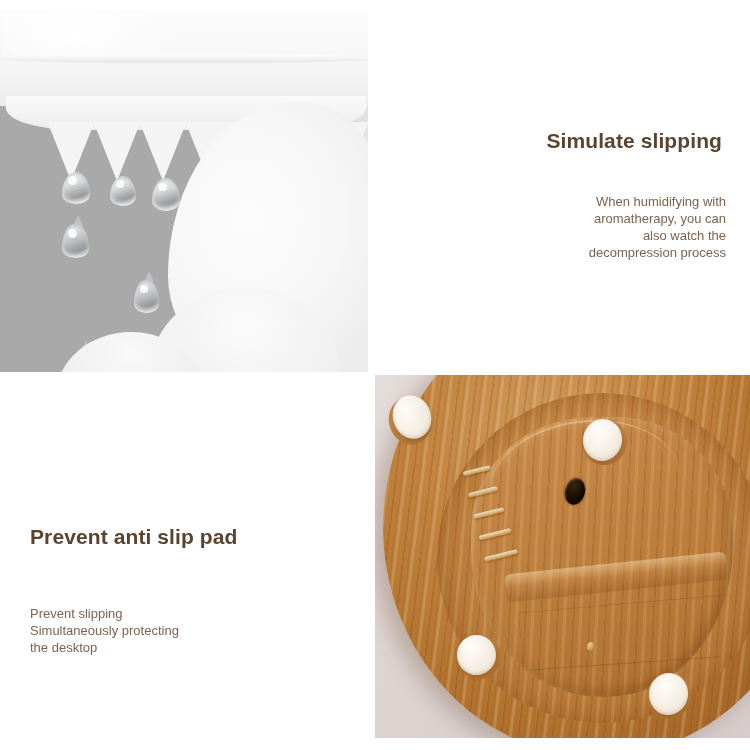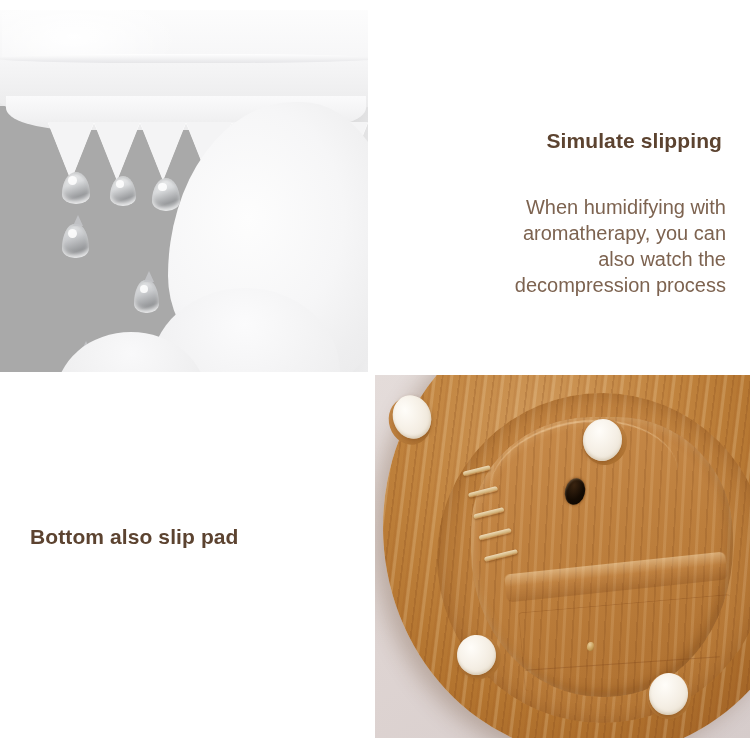--- a/index.html
+++ b/index.html
@@ -146,21 +146,21 @@
   .txt-block{position:absolute;}
   #text-raindrop{left:392px;top:128px;width:344px;text-align:right;}
   #text-antislip{left:30px;top:524px;width:330px;text-align:left;}
 
   .heading{
     font-size:21px;font-weight:bold;letter-spacing:.1px;
     color:#5c4330;line-height:1.25;margin:0;
   }
   #text-raindrop .heading{padding-right:14px;}
   .body-text{
-    font-size:20px;font-weight:normal;color:#7d6350;
+    font-size:13px;font-weight:normal;color:#7d6350;
     line-height:1.30;margin:0;white-space:pre-line;
   }
   #text-raindrop .body-text{margin-top:40px;padding-right:10px;}
   #text-antislip .body-text{margin-top:56px;}
 </style>
 </head>
 <body>
 
 <div class="page">
 
@@ -240,16 +240,19 @@
 
   <div class="txt-block" id="text-raindrop">
     <p class="heading">Simulate slipping</p>
     <p class="body-text">When humidifying with
 aromatherapy, you can
 also watch the
 decompression process</p>
   </div>
 
   <div class="txt-block" id="text-antislip">
-    <p class="heading">Bottom also slip pad</p>
+    <p class="heading">Prevent anti slip pad</p>
+    <p class="body-text">Prevent slipping
+Simultaneously protecting
+the desktop</p>
   </div>
 
 </div>
 
 </body></html>

